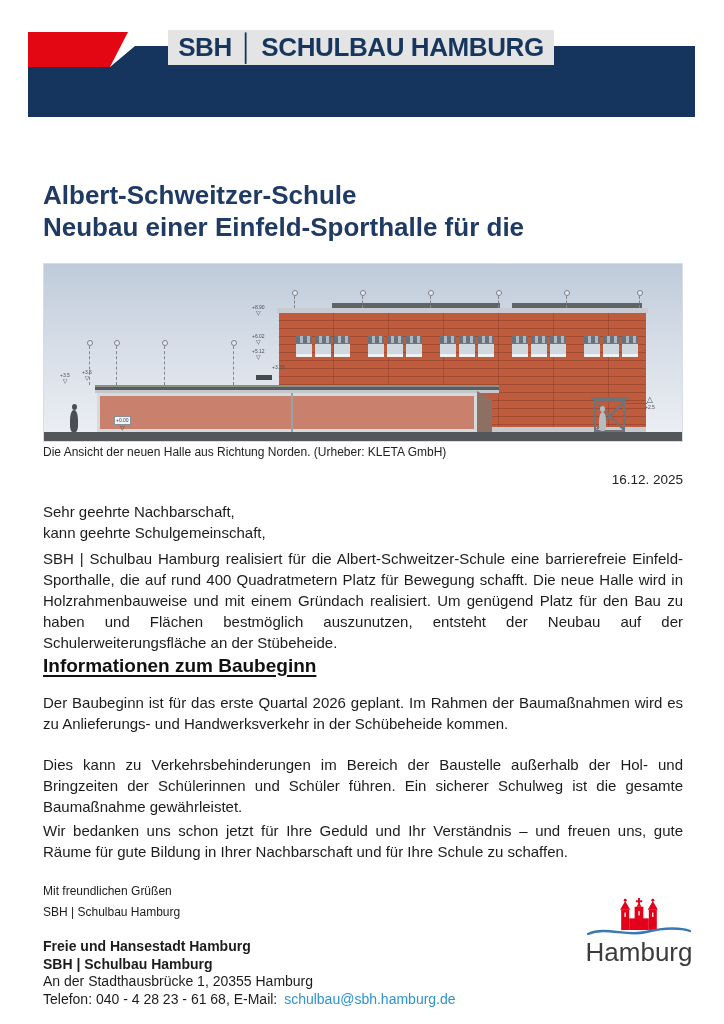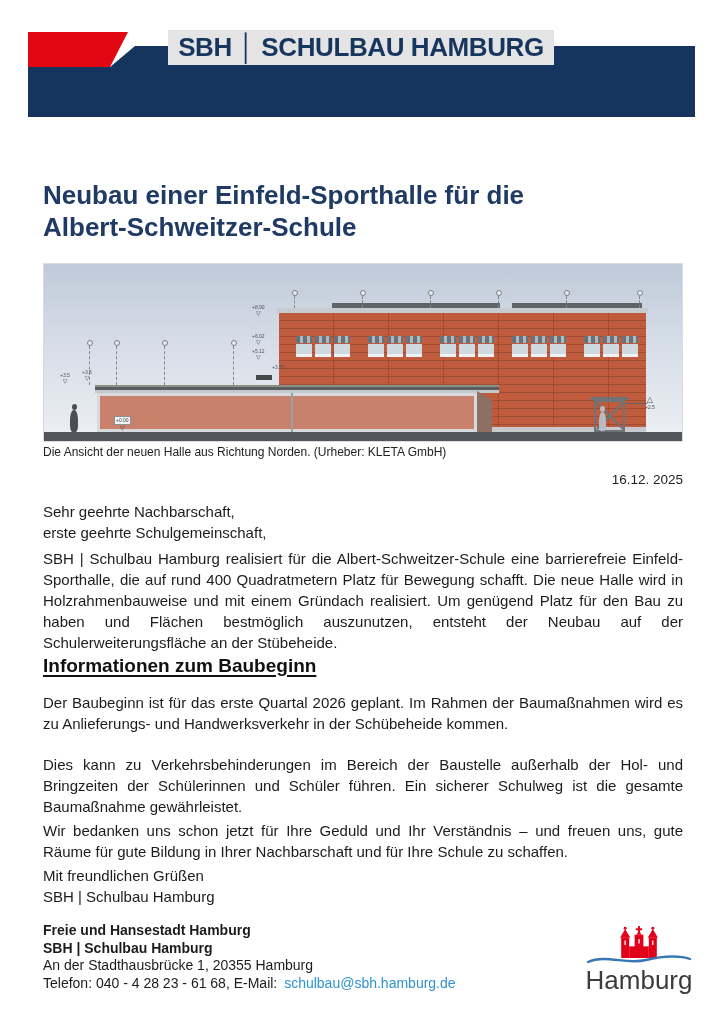--- a/index.html
+++ b/index.html
@@ -74,45 +74,45 @@
   .lite .pbody{width:7px;height:19px;}
 
   
   .caption{font-size:12px;line-height:15px;margin-top:3px;color:#222;}
   .dateline{font-size:13.5px;line-height:15px;text-align:right;color:#222;margin-top:0;}
   .salutation{font-size:15px;line-height:21px;margin-top:3px;}
   .para{font-size:15px;line-height:21px;text-align:justify;margin:0;}
   .p1{margin-top:5px;} .p2{margin-top:1px;} .p3{margin-top:20px;} .p4{margin-top:3px;}
   .h2{font-size:19px;line-height:23px;font-weight:bold;color:#111;margin-top:1px;
       text-decoration:underline;text-decoration-thickness:2px;text-underline-offset:3px;}
-  .closing{font-size:15px;line-height:21px;margin-top:3px;}
+  .closing{font-size:12px;line-height:21px;margin-top:19px;}
   .footerblock{font-size:14px;line-height:17.5px;margin-top:15px;}
   .footerblock .b{font-weight:bold;}
   .email-link{color:#2e93d1;text-decoration:none;margin-left:3px;}
 
   
-  .citylogo{position:absolute;left:583px;top:926px;width:112px;text-align:center;}
+  .citylogo{position:absolute;left:583px;top:898px;width:112px;text-align:center;}
   .citylogo svg{display:block;margin:0 auto;}
   .cityname{font-size:26px;line-height:28px;color:#3c3c3b;margin-top:0;}
 </style>
 </head>
 <body>
 
 <div class="page">
 
   <div class="band"></div>
   <div class="redflag"></div>
   <div class="brandbox">
     <span>SBH │ SCHULBAU HAMBURG</span>
   </div>
 
   <div class="content">
     <h1 class="title">
+      <span>Albert-Schweitzer-Schule</span>
       <span>Neubau einer Einfeld-Sporthalle für die</span>
-      <span>Albert-Schweitzer-Schule</span>
     </h1>
 
     <div class="figure">
 
       <div class="parapet"></div>
       <div class="facade"></div>
       <div class="plinth"></div>
       <div class="roofstrip rs1"></div>
       <div class="roofstrip rs2"></div>
 
@@ -286,21 +286,21 @@
         </div>
 
       <div class="fig-ground"></div>
     </div>
 
     <p class="caption">Die Ansicht der neuen Halle aus Richtung Norden. (Urheber: KLETA GmbH)</p>
     <p class="dateline">16.12. 2025</p>
 
     <div class="salutation">
       <div>Sehr geehrte Nachbarschaft,</div>
-      <div>erste geehrte Schulgemeinschaft,</div>
+      <div>kann geehrte Schulgemeinschaft,</div>
     </div>
 
     <p class="para p1">SBH | Schulbau Hamburg realisiert für die Albert-Schweitzer-Schule eine barrierefreie Einfeld-Sporthalle, die auf rund 400 Quadratmetern Platz für Bewegung schafft. Die neue Halle wird in Holzrahmenbauweise und mit einem Gründach realisiert. Um genügend Platz für den Bau zu haben und Flächen bestmöglich auszunutzen, entsteht der Neubau auf der Schulerweiterungsfläche an der Stübeheide.</p>
 
     <h2 class="h2">Informationen zum Baubeginn</h2>
     <p class="para p2">Der Baubeginn ist für das erste Quartal 2026 geplant. Im Rahmen der Baumaßnahmen wird es zu Anlieferungs- und Handwerksverkehr in der Schübeheide kommen.</p>
     <p class="para p3">Dies kann zu Verkehrsbehinderungen im Bereich der Baustelle außerhalb der Hol- und Bringzeiten der Schülerinnen und Schüler führen. Ein sicherer Schulweg ist die gesamte Baumaßnahme gewährleistet.</p>
     <p class="para p4">Wir bedanken uns schon jetzt für Ihre Geduld und Ihr Verständnis – und freuen uns, gute Räume für gute Bildung in Ihrer Nachbarschaft und für Ihre Schule zu schaffen.</p>
 
     <div class="closing">

